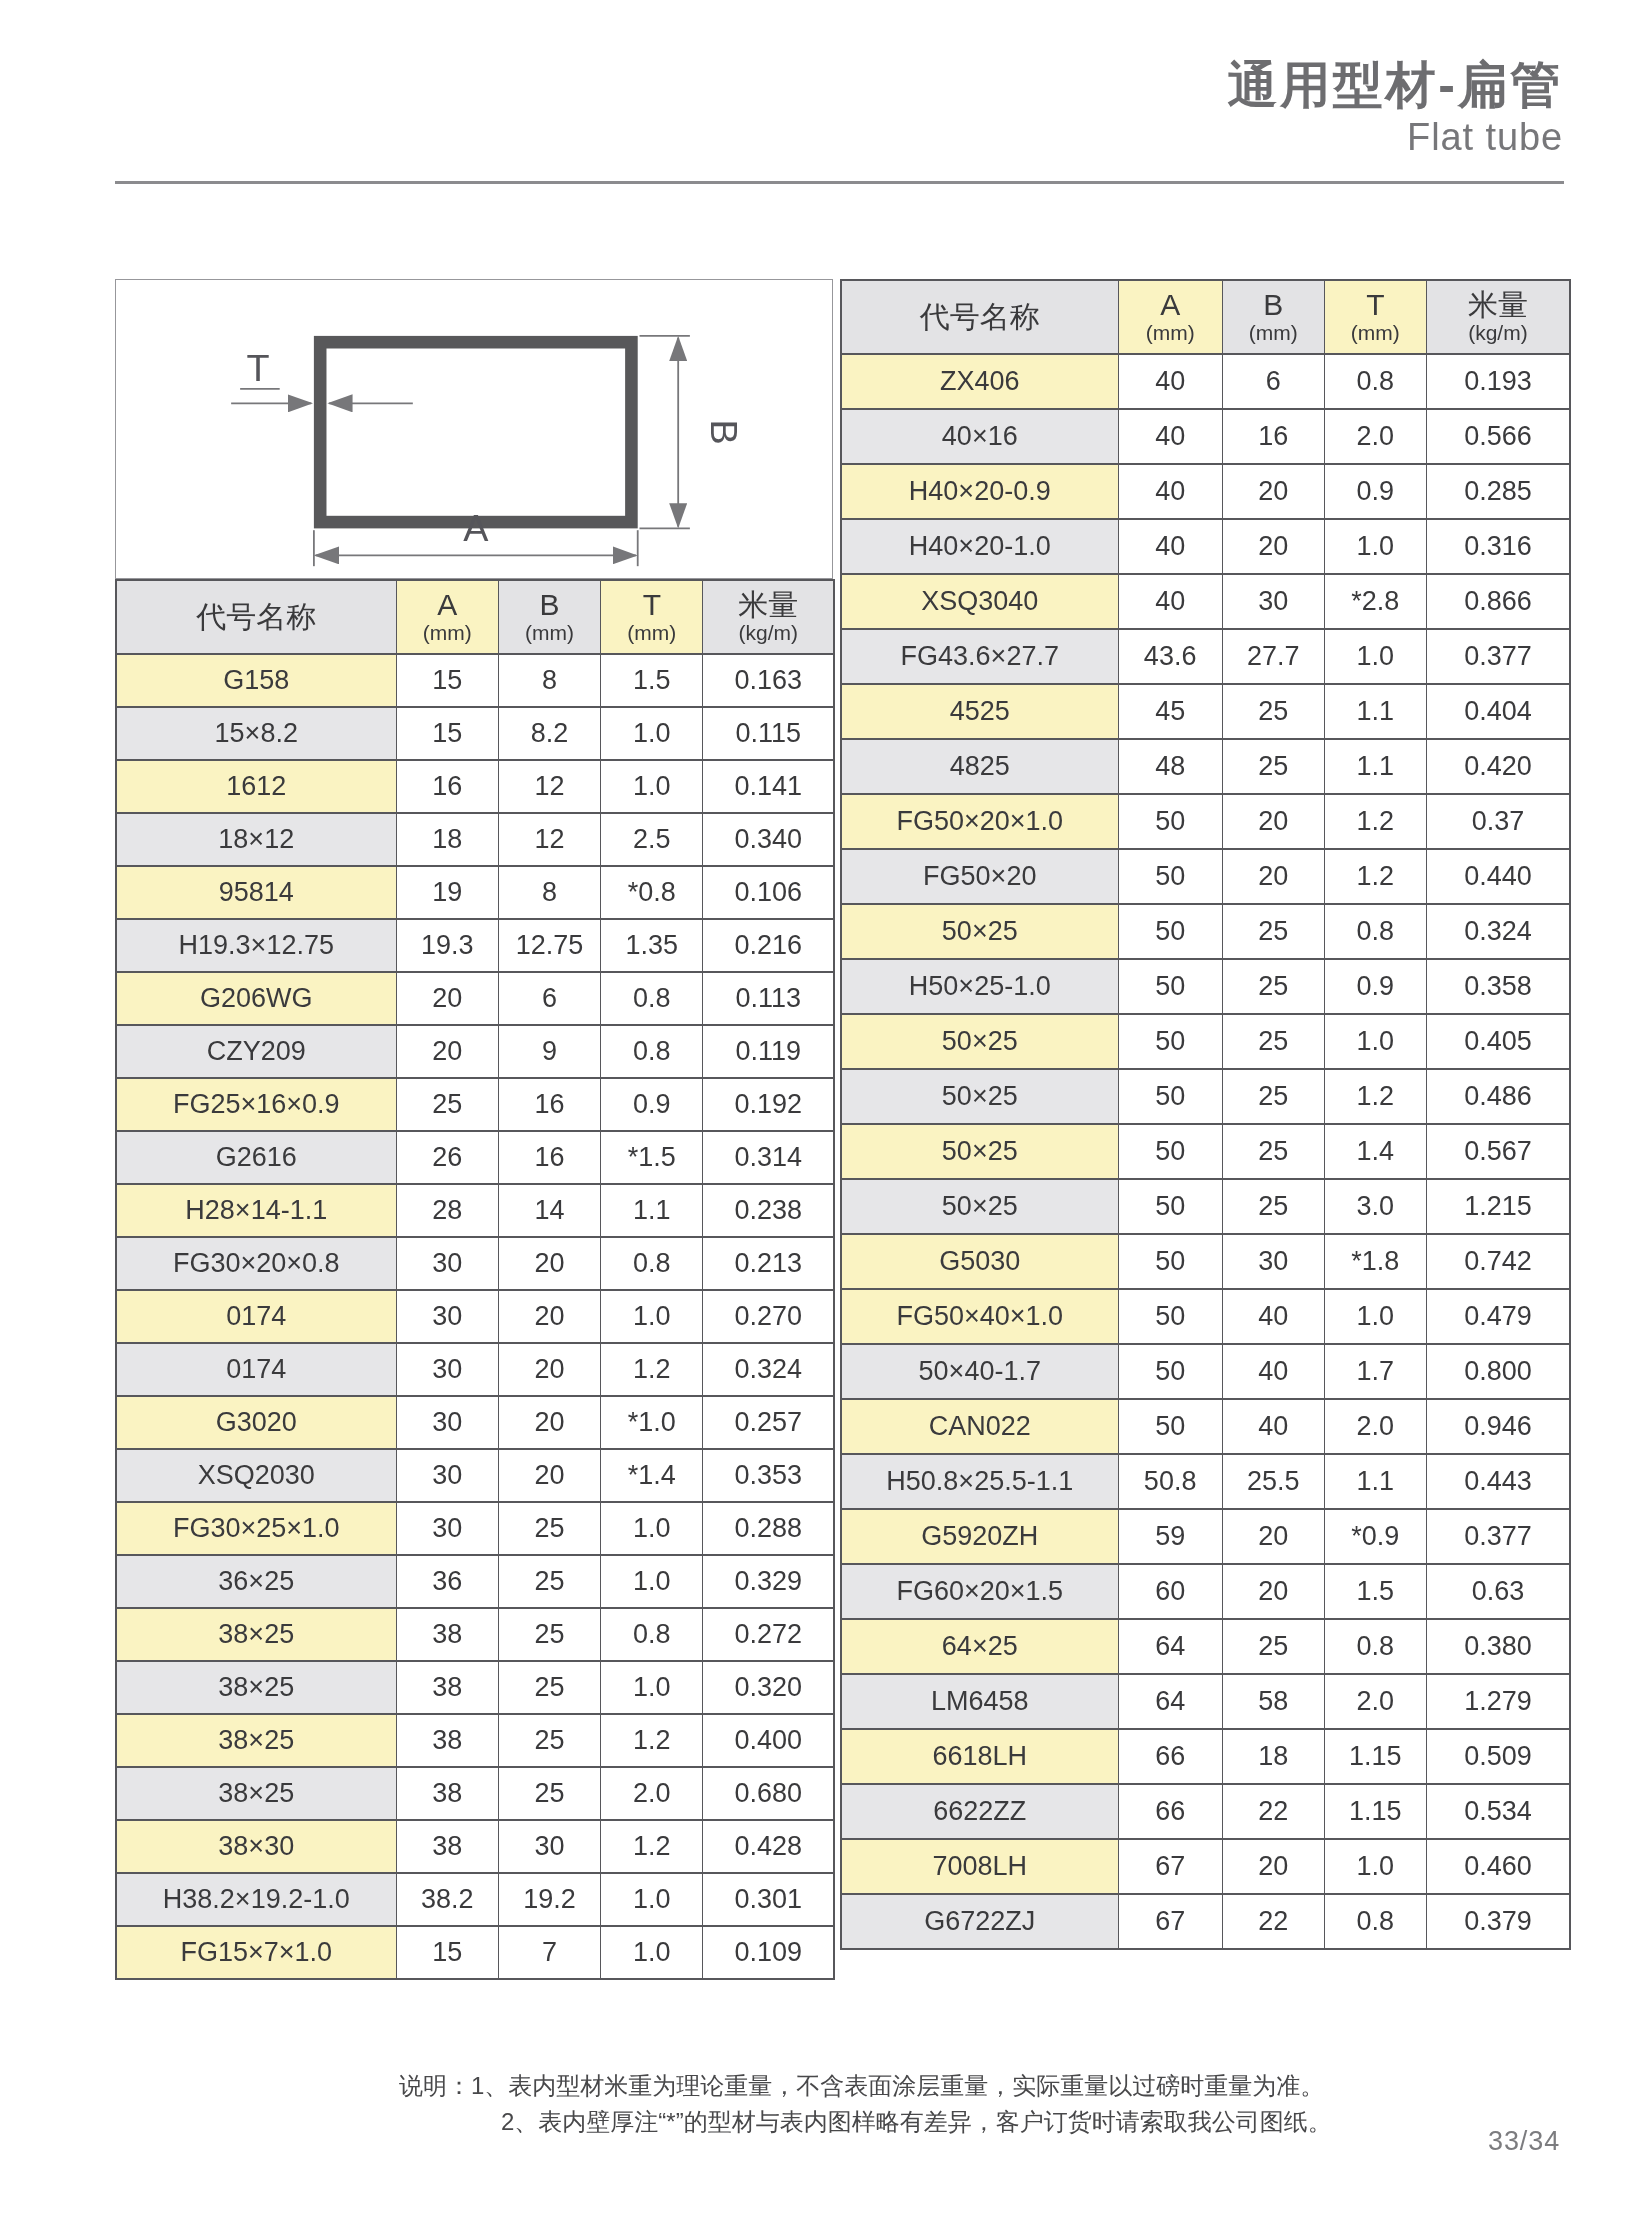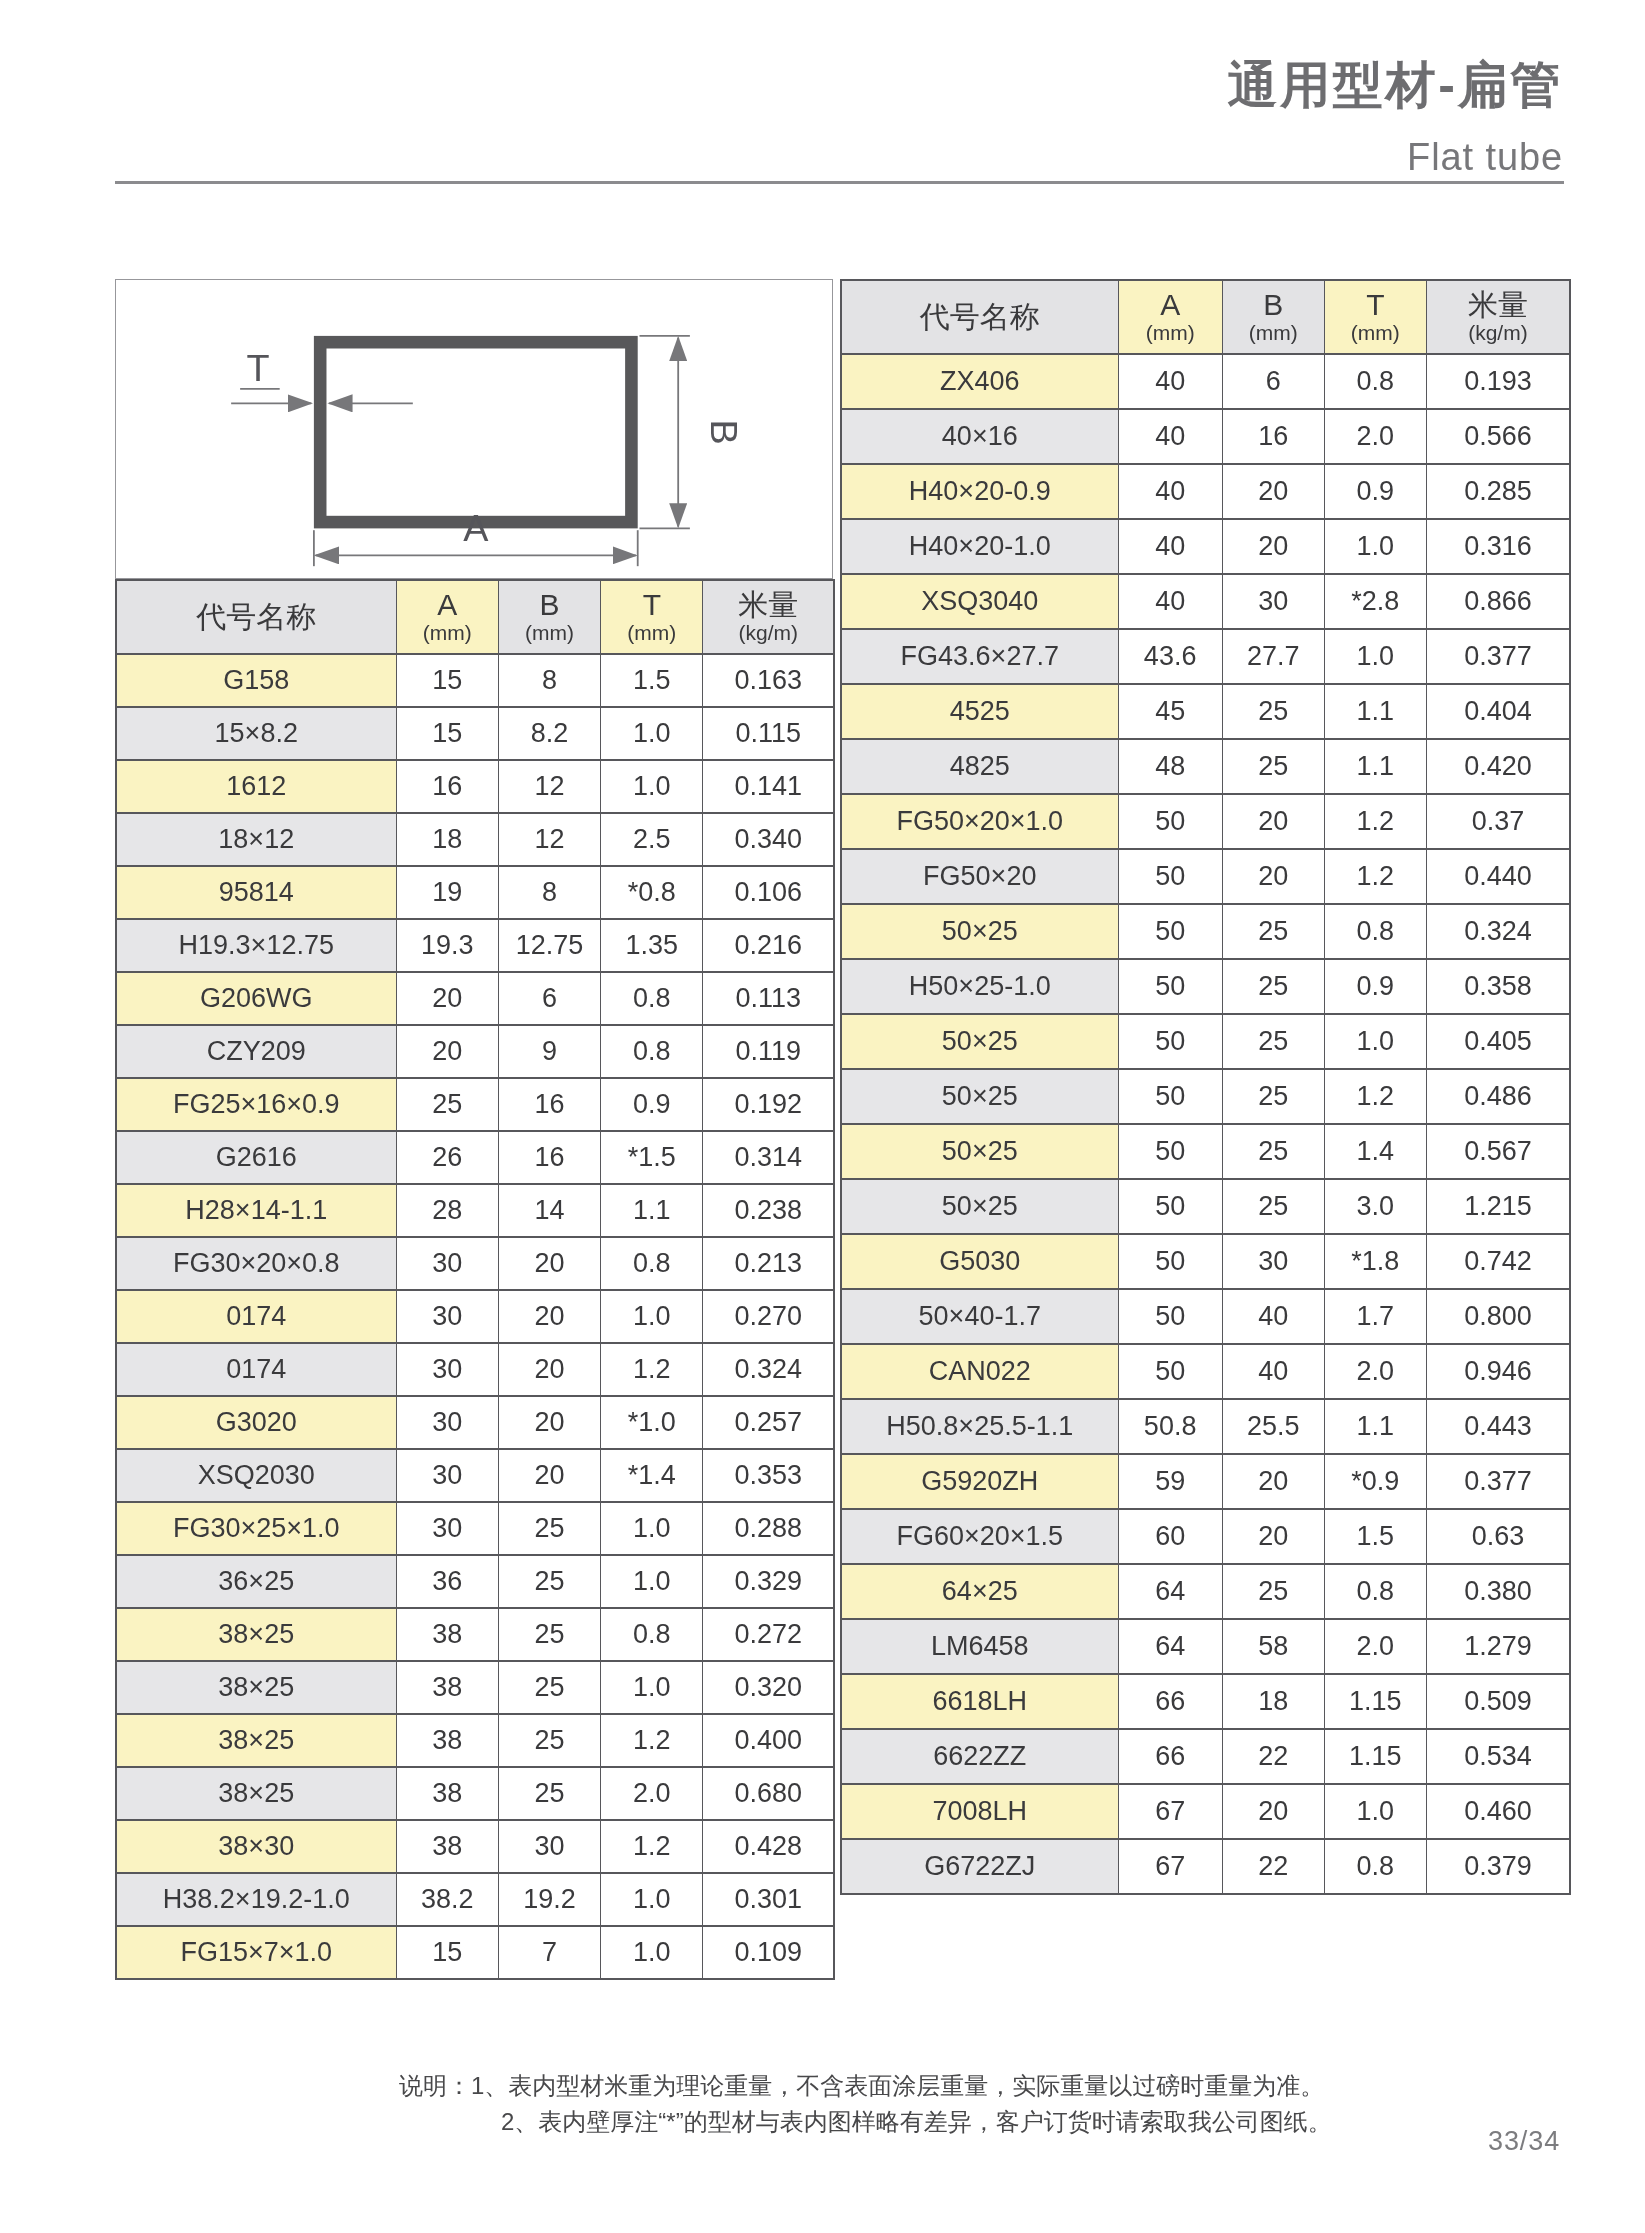--- a/index.html
+++ b/index.html
@@ -8,21 +8,21 @@
     background:#ffffff;
     font-family:"Liberation Sans", sans-serif;
     color:#3a3a3c;
   }
   
   .title-zh {
     position:absolute; top:52px; right:82px;
     font-size:50px; font-weight:bold; color:#6d6d70; letter-spacing:2.7px;text-align:right;
   }
   .title-en {
-    position:absolute; top:136px; right:82px;
+    position:absolute; top:116px; right:82px;
     font-size:38px; color:#77777a; letter-spacing:0.9px;
   }
   .header-rule {
     position:absolute; top:181px; left:115px; width:1449px; height:2.7px;
     background:#8b8b8e;
   }
   
   .left-block { position:absolute; left:115px; top:279px; width:720px; }
   .diagram {
     width:716px; height:298px; border:1.8px solid #97979b; background:#fff;
@@ -453,20 +453,27 @@
         <td>1.215</td>
       </tr>
       <tr>
         <td class="yellow">G5030</td>
         <td>50</td>
         <td>30</td>
         <td>*1.8</td>
         <td>0.742</td>
       </tr>
       <tr>
+        <td class="yellow">FG50×40×1.0</td>
+        <td>50</td>
+        <td>40</td>
+        <td>1.0</td>
+        <td>0.479</td>
+      </tr>
+      <tr>
         <td class="gray">50×40-1.7</td>
         <td>50</td>
         <td>40</td>
         <td>1.7</td>
         <td>0.800</td>
       </tr>
       <tr>
         <td class="yellow">CAN022</td>
         <td>50</td>
         <td>40</td>

